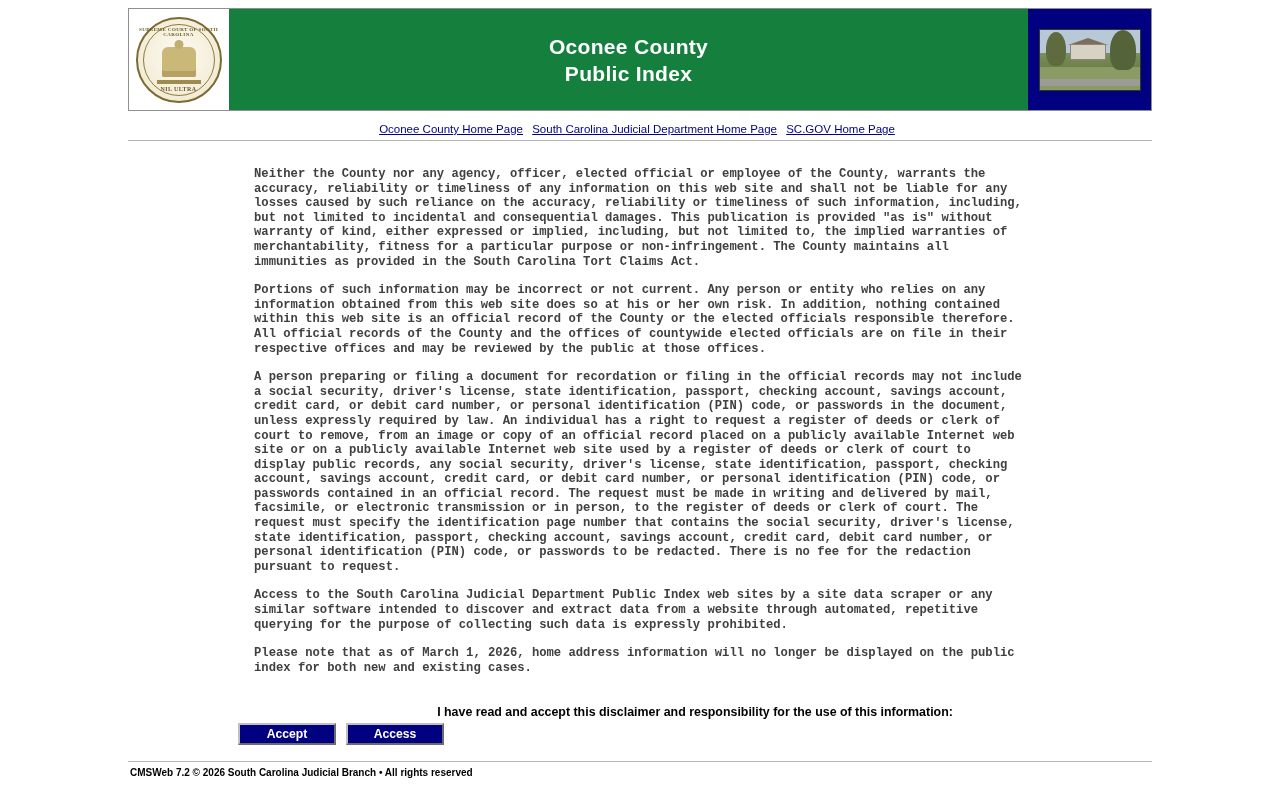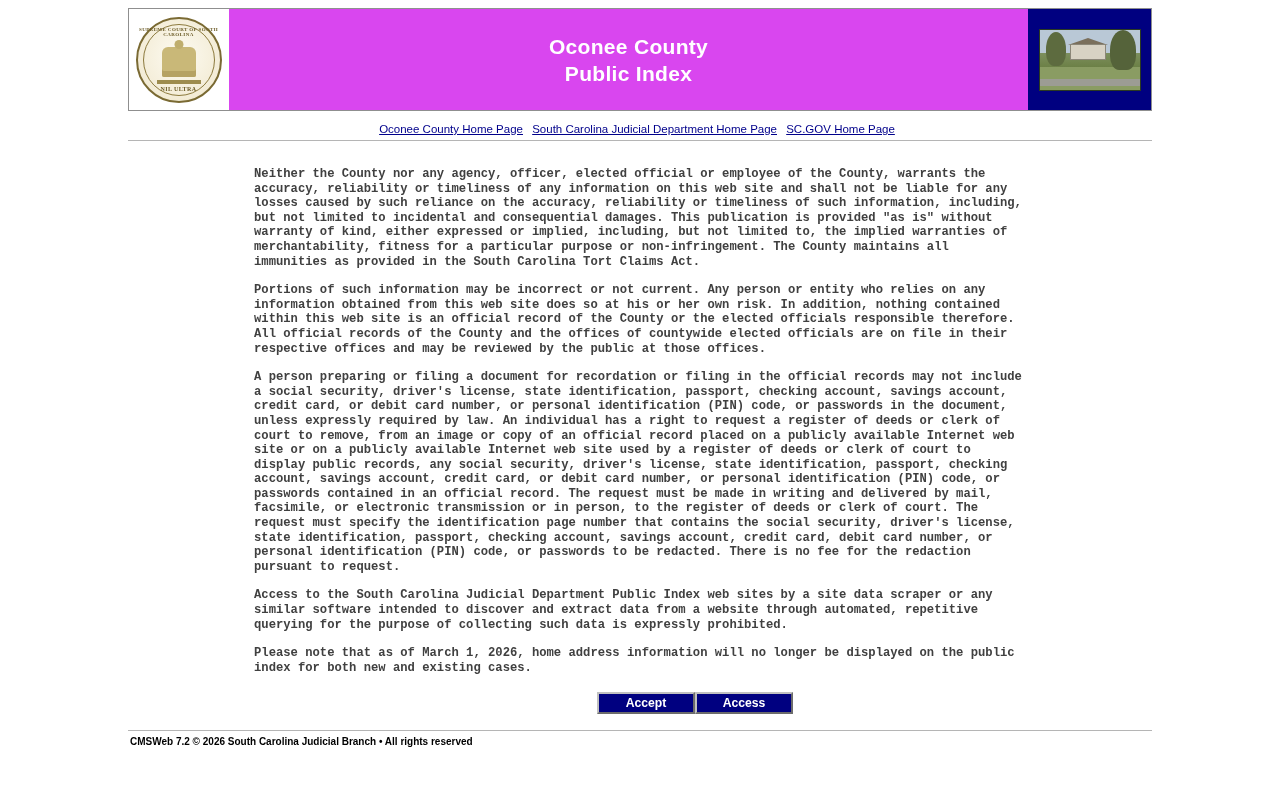--- a/index.html
+++ b/index.html
@@ -96,21 +96,21 @@
     position: absolute;
     left: 50%;
     bottom: 17px;
     transform: translateX(-50%);
     width: 44px;
     height: 4px;
     background: #9d8c4e;
   }
   .title-box {
     flex: 1 1 auto;
-    background: #d946ef;
+    background: #15803d;
     color: #ffffff;
     display: flex;
     flex-direction: column;
     align-items: center;
     justify-content: center;
     text-align: center;
   }
   .title-box .line {
     font-size: 21px;
     font-weight: bold;
@@ -206,23 +206,23 @@
   }
   .accept-line {
     text-align: center;
     font-size: 12.4px;
     font-weight: bold;
     margin: 30px 0 0 0;
     padding-left: 110px;
   }
   .buttons {
     display: flex;
-    justify-content: center;
-    gap: 0;
-    margin-top: 17px;
+    justify-content: flex-start;
+    gap: 10px;
+    margin-top: 4px;
     padding-left: 110px;
   }
   .btn {
     background: #000080;
     color: #ffffff;
     font-weight: bold;
     font-size: 12.2px;
     font-family: "Liberation Sans", sans-serif;
     border: 2px outset #c0c0c0;
     padding: 2px 0;
@@ -278,20 +278,21 @@
 
     <div class="body-area">
       <div class="disclaimer">
         <p>Neither the County nor any agency, officer, elected official or employee of the County, warrants the accuracy, reliability or timeliness of any information on this web site and shall not be liable for any losses caused by such reliance on the accuracy, reliability or timeliness of such information, including, but not limited to incidental and consequential damages. This publication is provided "as is" without warranty of kind, either expressed or implied, including, but not limited to, the implied warranties of merchantability, fitness for a particular purpose or non-infringement. The County maintains all immunities as provided in the South Carolina Tort Claims Act.</p>
         <p>Portions of such information may be incorrect or not current. Any person or entity who relies on any information obtained from this web site does so at his or her own risk. In addition, nothing contained within this web site is an official record of the County or the elected officials responsible therefore. All official records of the County and the offices of countywide elected officials are on file in their respective offices and may be reviewed by the public at those offices.</p>
         <p>A person preparing or filing a document for recordation or filing in the official records may not include a social security, driver's license, state identification, passport, checking account, savings account, credit card, or debit card number, or personal identification (PIN) code, or passwords in the document, unless expressly required by law. An individual has a right to request a register of deeds or clerk of court to remove, from an image or copy of an official record placed on a publicly available Internet web site or on a publicly available Internet web site used by a register of deeds or clerk of court to display public records, any social security, driver's license, state identification, passport, checking account, savings account, credit card, or debit card number, or personal identification (PIN) code, or passwords contained in an official record. The request must be made in writing and delivered by mail, facsimile, or electronic transmission or in person, to the register of deeds or clerk of court. The request must specify the identification page number that contains the social security, driver's license, state identification, passport, checking account, savings account, credit card, debit card number, or personal identification (PIN) code, or passwords to be redacted. There is no fee for the redaction pursuant to request.</p>
         <p class="tight">Access to the South Carolina Judicial Department Public Index web sites by a site data scraper or any similar software intended to discover and extract data from a website through automated, repetitive querying for the purpose of collecting such data is expressly prohibited.</p>
         <p>Please note that as of March 1, 2026, home address information will no longer be displayed on the public index for both new and existing cases.</p>
       </div>
 
+      <div class="accept-line">I have read and accept this disclaimer and responsibility for the use of this information:</div>
 
       <div class="buttons">
         <button class="btn" type="button">Accept</button>
         <button class="btn" type="button">Access</button>
       </div>
     </div>
 
     <div class="footer">CMSWeb 7.2 © 2026 South Carolina Judicial Branch • All rights reserved</div>
 
   </div>

